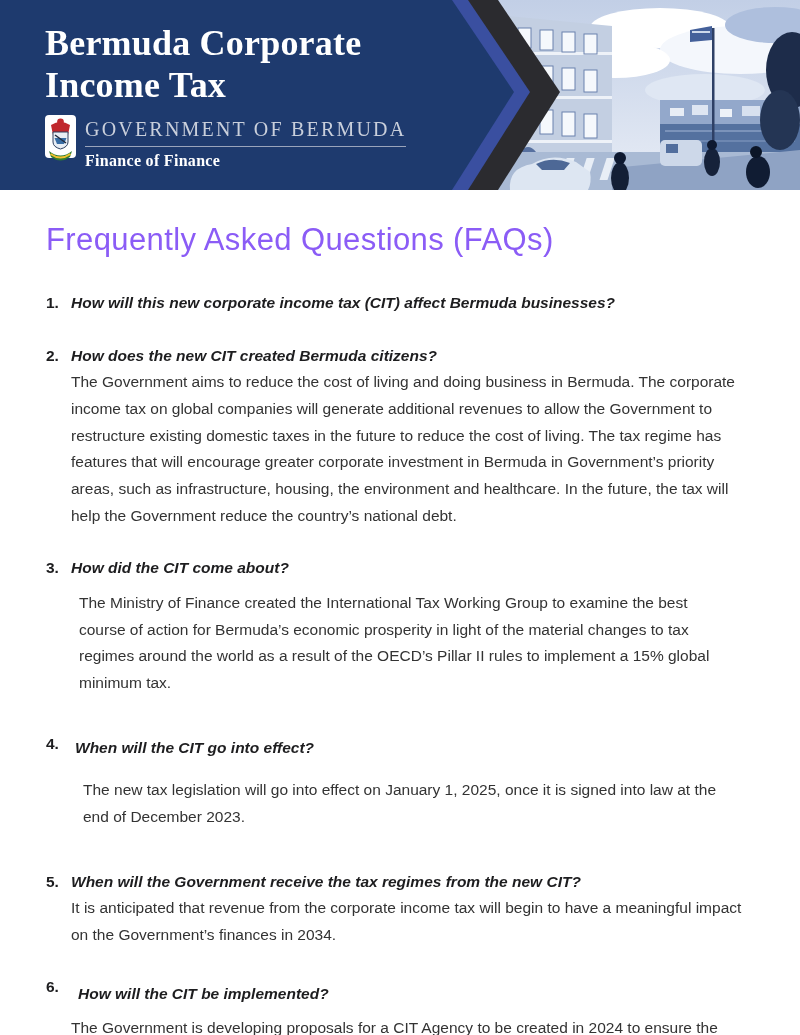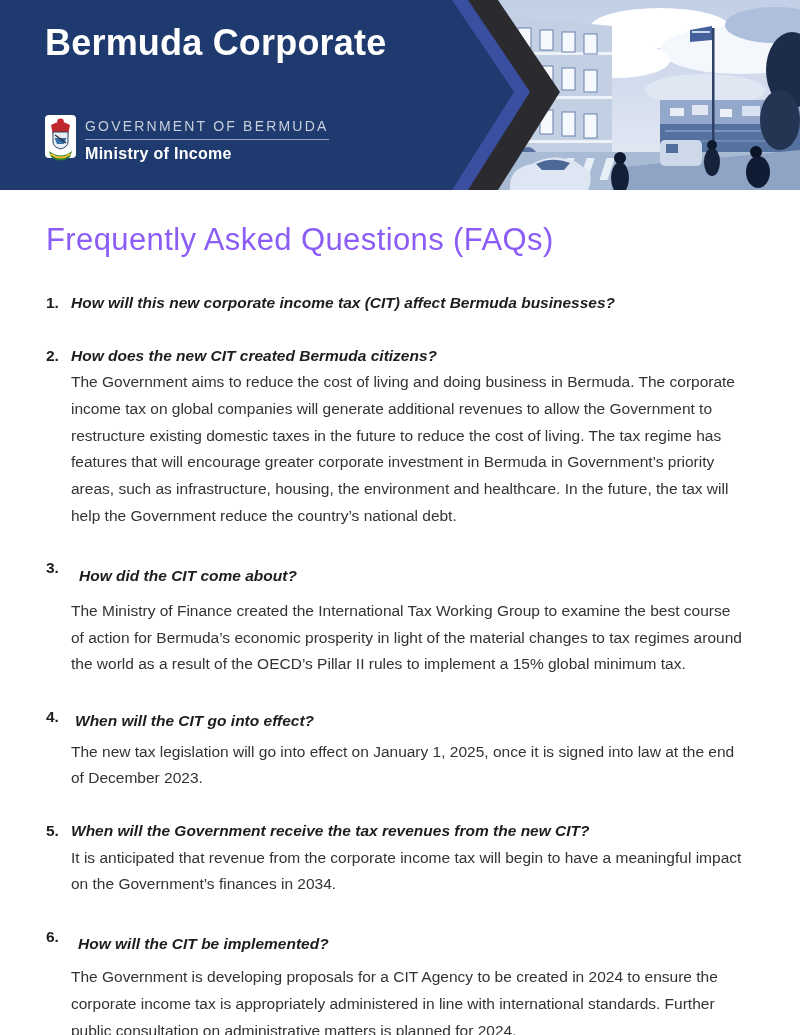--- a/index.html
+++ b/index.html
@@ -2,36 +2,36 @@
 <html><head>
 <meta charset="utf-8">
 <style>
   html,body{margin:0;padding:0;background:#ffffff;}
   body{
     width:800px;height:1035px;position:relative;overflow:hidden;
     font-family:"Liberation Sans","DejaVu Sans",sans-serif;
     -webkit-font-smoothing:antialiased;
   }
   
-  .banner{position:relative;width:800px;height:190px;background:#737373;overflow:hidden;}
+  .banner{position:relative;width:800px;height:190px;background:#737373;overflow:hidden;font-family:Liberation Serif, serif;}
   .banner .photo{position:absolute;top:0;right:0;width:440px;height:190px;}
   .chev{position:absolute;top:0;left:0;width:800px;height:190px;}
   .chev.black{background:#2b2b2f;clip-path:polygon(0 0,498px 0,560px 92px,498px 190px,0 190px);}
   .chev.blue {background:#3a4fa0;clip-path:polygon(0 0,468px 0,530px 92px,468px 190px,0 190px);}
   .chev.navy {background:#1e3a6e;clip-path:polygon(0 0,452px 0,514px 92px,452px 190px,0 190px);}
   .banner-content{position:absolute;top:0;left:0;width:460px;height:190px;z-index:5;}
   .banner-title{
     position:absolute;left:45px;top:22px;margin:0;color:#ffffff;
     font-size:36px;line-height:1.17;font-weight:700;letter-spacing:.2px;
   }
   .gov-row{position:absolute;left:45px;top:115px;display:flex;align-items:flex-start;}
   .crest{width:31px;height:47px;margin-right:9px;flex:0 0 auto;}
   .gov-text{padding-top:3px;}
   .gov-name{
-    color:#c9cfdb;font-size:14px;letter-spacing:2.2px;font-weight:400;
+    color:#c9cfdb;font-size:20px;letter-spacing:2.2px;font-weight:400;
     padding-bottom:5px;border-bottom:1px solid #9aa4bb;white-space:nowrap;
   }
   .dept-name{color:#ffffff;font-size:16px;font-weight:700;margin-top:5px;letter-spacing:.3px;}
   
   .main{padding:32px 58px 0 46px;}
   .faq-heading{
     margin:0 0 32px 0;color:#8b5cf6;font-size:31px;font-weight:400;letter-spacing:.4px;
   }
   .faq-list{margin:0;padding:0;list-style:none;}
   .faq-item{display:grid;grid-template-columns:25px 1fr;margin-bottom:26px;}
@@ -138,68 +138,68 @@
     <circle cx="352" cy="145" r="5" fill="#0e1930"></circle>
     <ellipse cx="398" cy="172" rx="12" ry="16" fill="#101c33"></ellipse>
     <circle cx="396" cy="152" r="6" fill="#0b1527"></circle>
   </svg>
 
   <div class="chev black"></div>
   <div class="chev blue"></div>
   <div class="chev navy"></div>
 
   <div class="banner-content">
-    <h1 class="banner-title"><span>Bermuda Corporate</span><br></h1>
+    <h1 class="banner-title"><span>Bermuda Corporate</span><br><span>Income Tax</span></h1>
 
     <div class="gov-row">
 
       <svg class="crest" viewBox="0 0 31 47">
         <rect x="0" y="0" width="31" height="43" rx="4" fill="#ffffff"></rect>
         <circle cx="15.5" cy="7" r="3.4" fill="#c0272d"></circle>
         <path d="M6 10 Q15.5 4 25 10 L23 20 Q15.5 16 8 20 Z" fill="#c0272d"></path>
         <path d="M8 17 h15 v10 q0 5 -7.5 7 q-7.5 -2 -7.5 -7 Z" fill="#e9eef5" stroke="#30415f" stroke-width="1"></path>
         <path d="M9.5 23 h12 l-2.5 6 h-7 Z" fill="#3a6ea5"></path>
         <path d="M10 20 l11 8" stroke="#222d42" stroke-width="1.4"></path>
         <path d="M4 36 q11.5 9 23 0 l-2 6 q-9.5 7 -19 0 Z" fill="#2e7d32"></path>
         <path d="M5.5 39 q10 7 20 0" stroke="#f2c12e" stroke-width="2" fill="none"></path>
       </svg>
       <div class="gov-text">
         <div class="gov-name">GOVERNMENT OF BERMUDA</div>
-        <div class="dept-name">Ministry of Income</div>
+        <div class="dept-name">Finance of Finance</div>
       </div>
     </div>
   </div>
 </header>
 
 <main class="main">
   <h2 class="faq-heading">Frequently Asked Questions (FAQs)</h2>
 
   <ol class="faq-list">
     <li class="faq-item">
       <span class="faq-num">1.</span>
       <p class="faq-q" style="margin:0">How will this new corporate income tax (CIT) affect Bermuda businesses?</p>
     </li>
     <li class="faq-item">
       <span class="faq-num">2.</span>
       <p class="faq-q" style="margin:0">How does the new CIT created Bermuda citizens?</p>
       <p class="faq-a" style="margin:0">The Government aims to reduce the cost of living and doing business in Bermuda.  The corporate income tax on global companies will generate additional revenues to allow the Government to restructure existing domestic taxes in the future to reduce the cost of living. The tax regime has features that will encourage greater corporate investment in Bermuda in Government’s priority areas, such as infrastructure, housing, the environment and healthcare. In the future, the tax will help the Government reduce the country’s national debt.</p>
     </li>
     <li class="faq-item">
       <span class="faq-num">3.</span>
-      <p class="faq-q" style="margin:8px">How did the CIT come about?</p>
-      <p class="faq-a" style="margin:0">The Ministry of Finance created the International Tax Working Group to examine the best course of action for Bermuda’s economic prosperity in light of the material changes to tax regimes around the world as a result of the OECD’s Pillar II rules to implement a 15% global minimum tax.</p>
+      <p class="faq-q" style="margin:0">How did the CIT come about?</p>
+      <p class="faq-a" style="margin:8px">The Ministry of Finance created the International Tax Working Group to examine the best course of action for Bermuda’s economic prosperity in light of the material changes to tax regimes around the world as a result of the OECD’s Pillar II rules to implement a 15% global minimum tax.</p>
     </li>
     <li class="faq-item">
       <span class="faq-num">4.</span>
       <p class="faq-q" style="margin:4px">When will the CIT go into effect?</p>
-      <p class="faq-a" style="margin:0">The new tax legislation will go into effect on January 1, 2025, once it is signed into law at the end of December 2023.</p>
+      <p class="faq-a" style="margin:12px">The new tax legislation will go into effect on January 1, 2025, once it is signed into law at the end of December 2023.</p>
     </li>
     <li class="faq-item">
       <span class="faq-num">5.</span>
-      <p class="faq-q" style="margin:0">When will the Government receive the tax revenues from the new CIT?</p>
+      <p class="faq-q" style="margin:0">When will the Government receive the tax regimes from the new CIT?</p>
       <p class="faq-a" style="margin:0">It is anticipated that revenue from the corporate income tax will begin to have a meaningful impact on the Government’s finances in 2034.</p>
     </li>
     <li class="faq-item">
       <span class="faq-num">6.</span>
       <p class="faq-q" style="margin:7px">How will the CIT be implemented?</p>
       <p class="faq-a" style="margin:0">The Government is developing proposals for a CIT Agency to be created in 2024 to ensure the corporate income tax is appropriately administered in line with international standards. Further public consultation on administrative matters is planned for 2024.</p>
     </li>
   </ol>
 </main>
 

